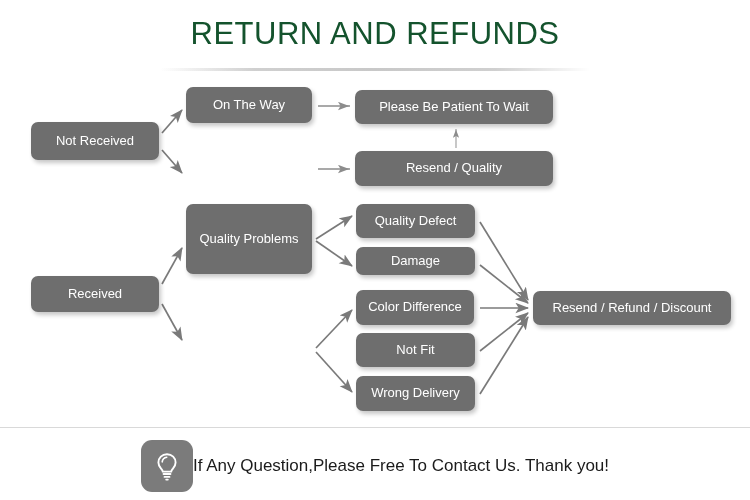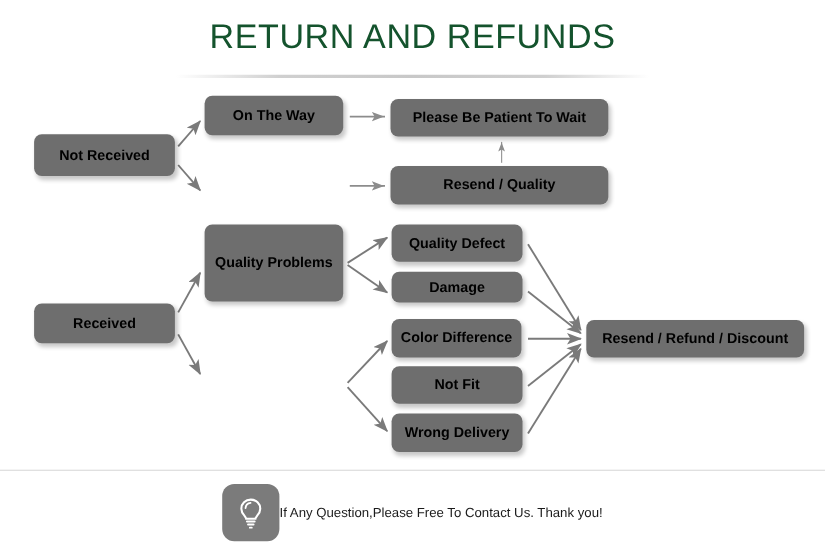--- a/index.html
+++ b/index.html
@@ -45,32 +45,31 @@
         rgba(205,205,205,0.95) 78%,
         rgba(215,215,215,0) 100%);
     border-radius: 2px;
   }
 
   
   .node {
     position: absolute;
     box-sizing: border-box;
     background: #6e6e6e;
-    color: #000000;
+    color: #ffffff;
     border-radius: 7px;
     display: flex;
     align-items: center;
     justify-content: center;
     text-align: center;
     font-size: 13px;
     line-height: 1.15;
     padding: 2px 6px;
     box-shadow: 2px 3px 4px rgba(0,0,0,0.22);
     white-space: nowrap;
-    font-weight: bold;
   }
 
   
   #connectors {
     position: absolute;
     left: 0;
     top: 0;
     width: 750px;
     height: 500px;
     pointer-events: none;
@@ -100,21 +99,21 @@
     height: 52px;
     border-radius: 11px;
     background: #7b7b7b;
     display: flex;
     align-items: center;
     justify-content: center;
     flex: 0 0 auto;
   }
   .footer-text {
     margin-left: 0;
-    font-size: 12px;
+    font-size: 17px;
     color: #1b1b1b;
     font-family: "Liberation Sans", sans-serif;
     white-space: nowrap;
   }
 </style>
 </head>
 <body>
 
 <div id="page">
 

